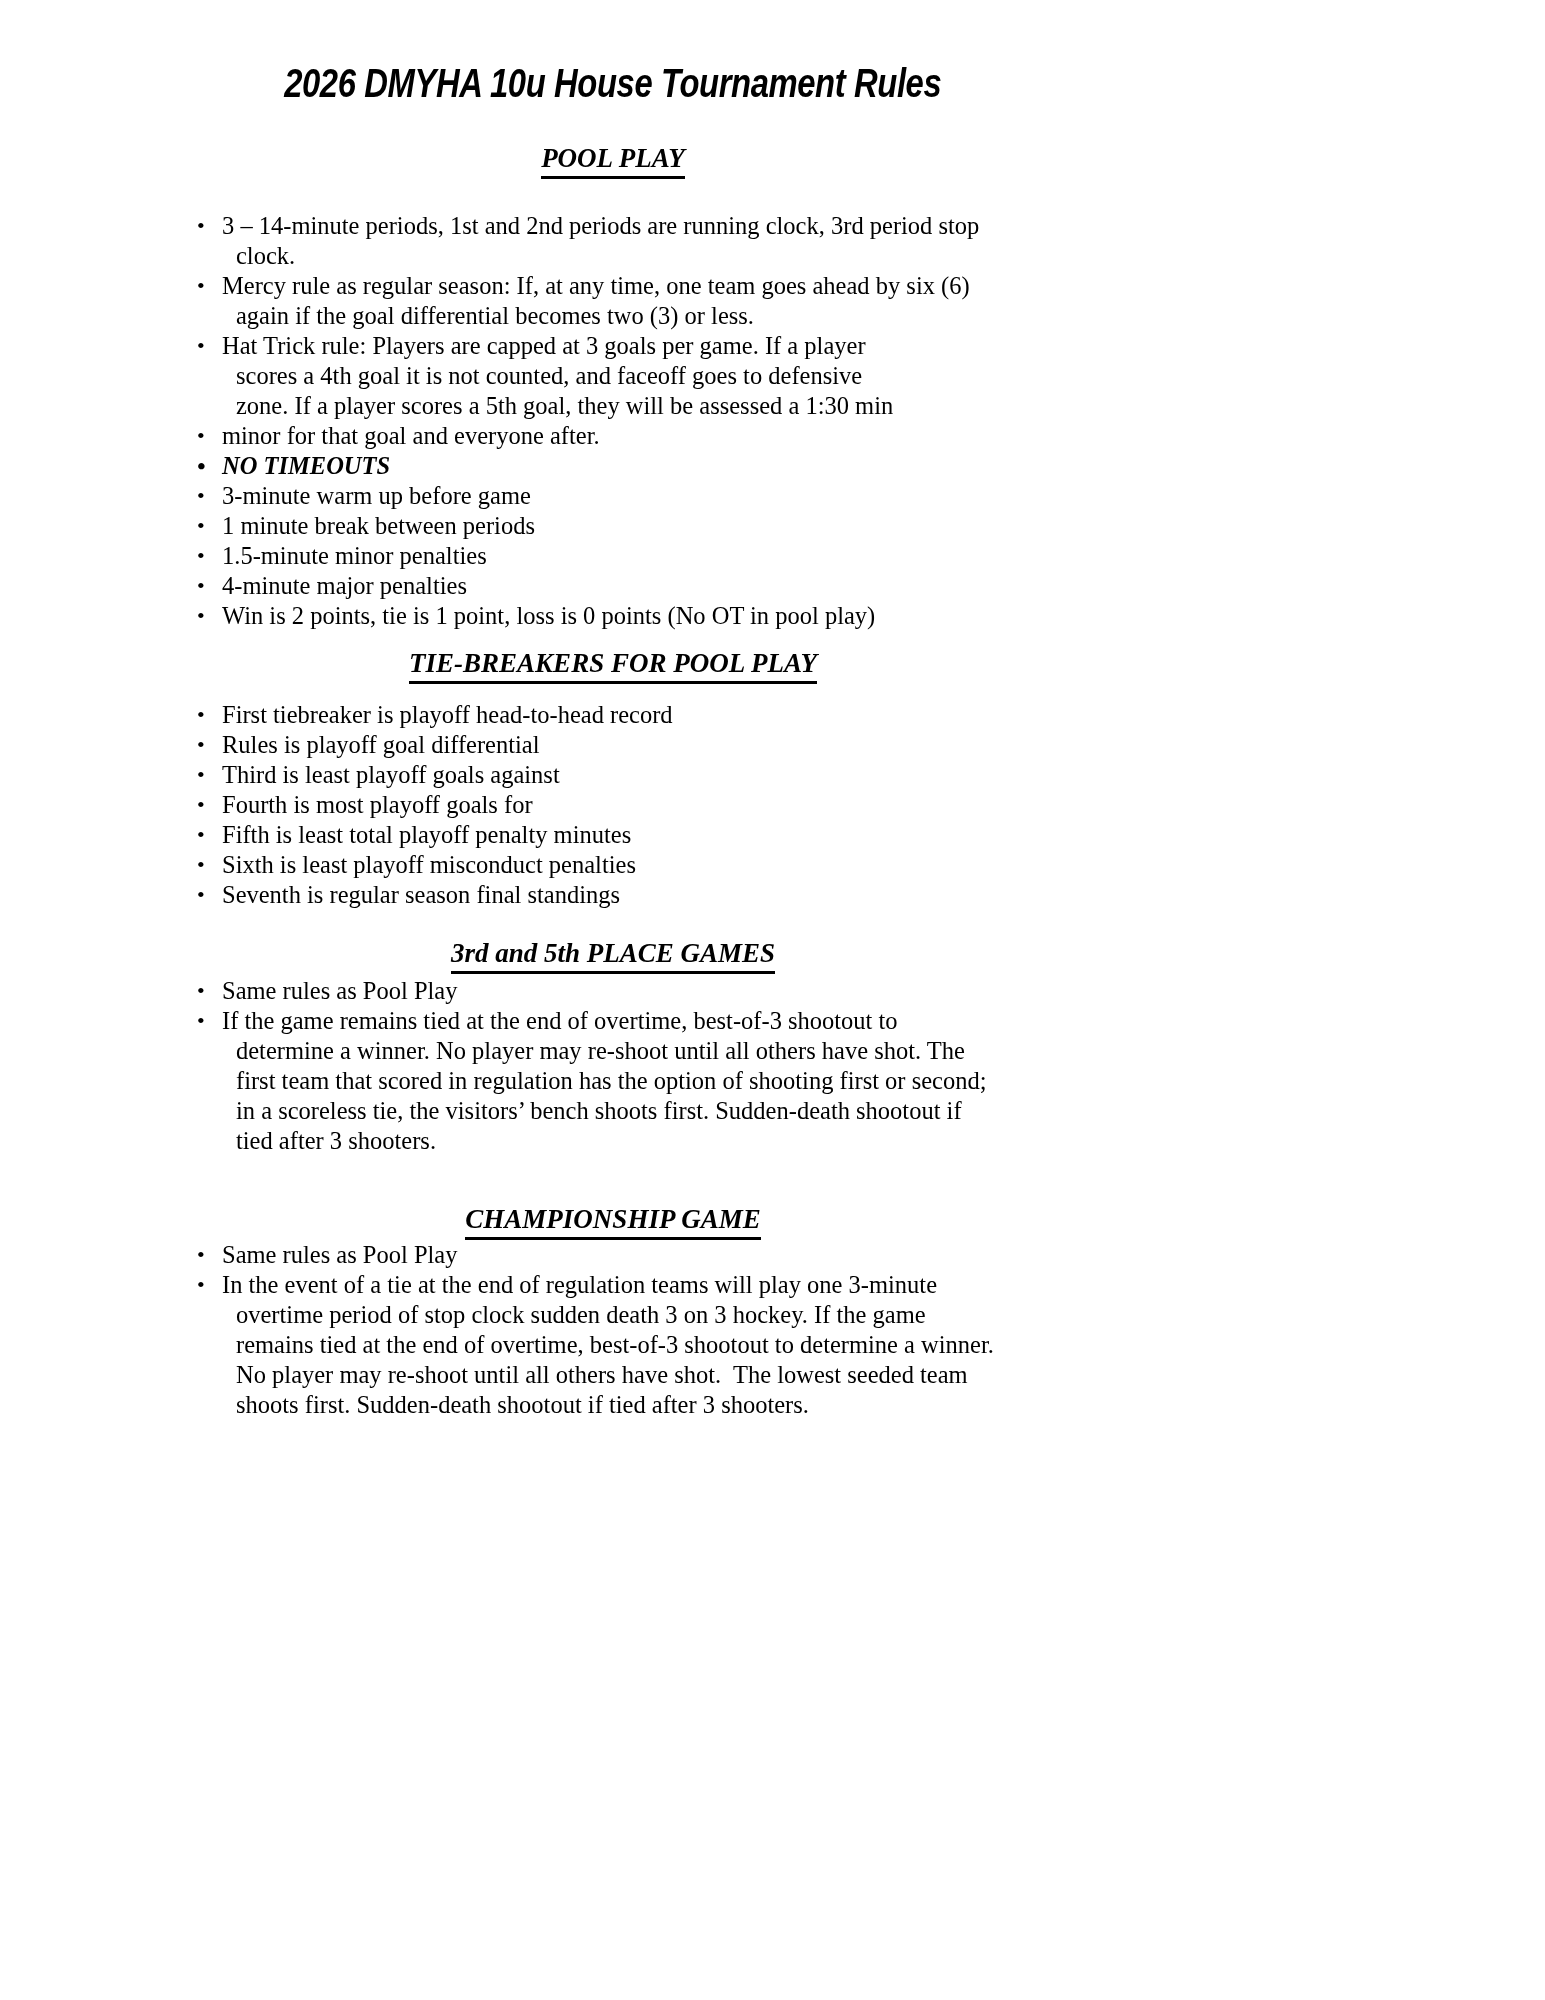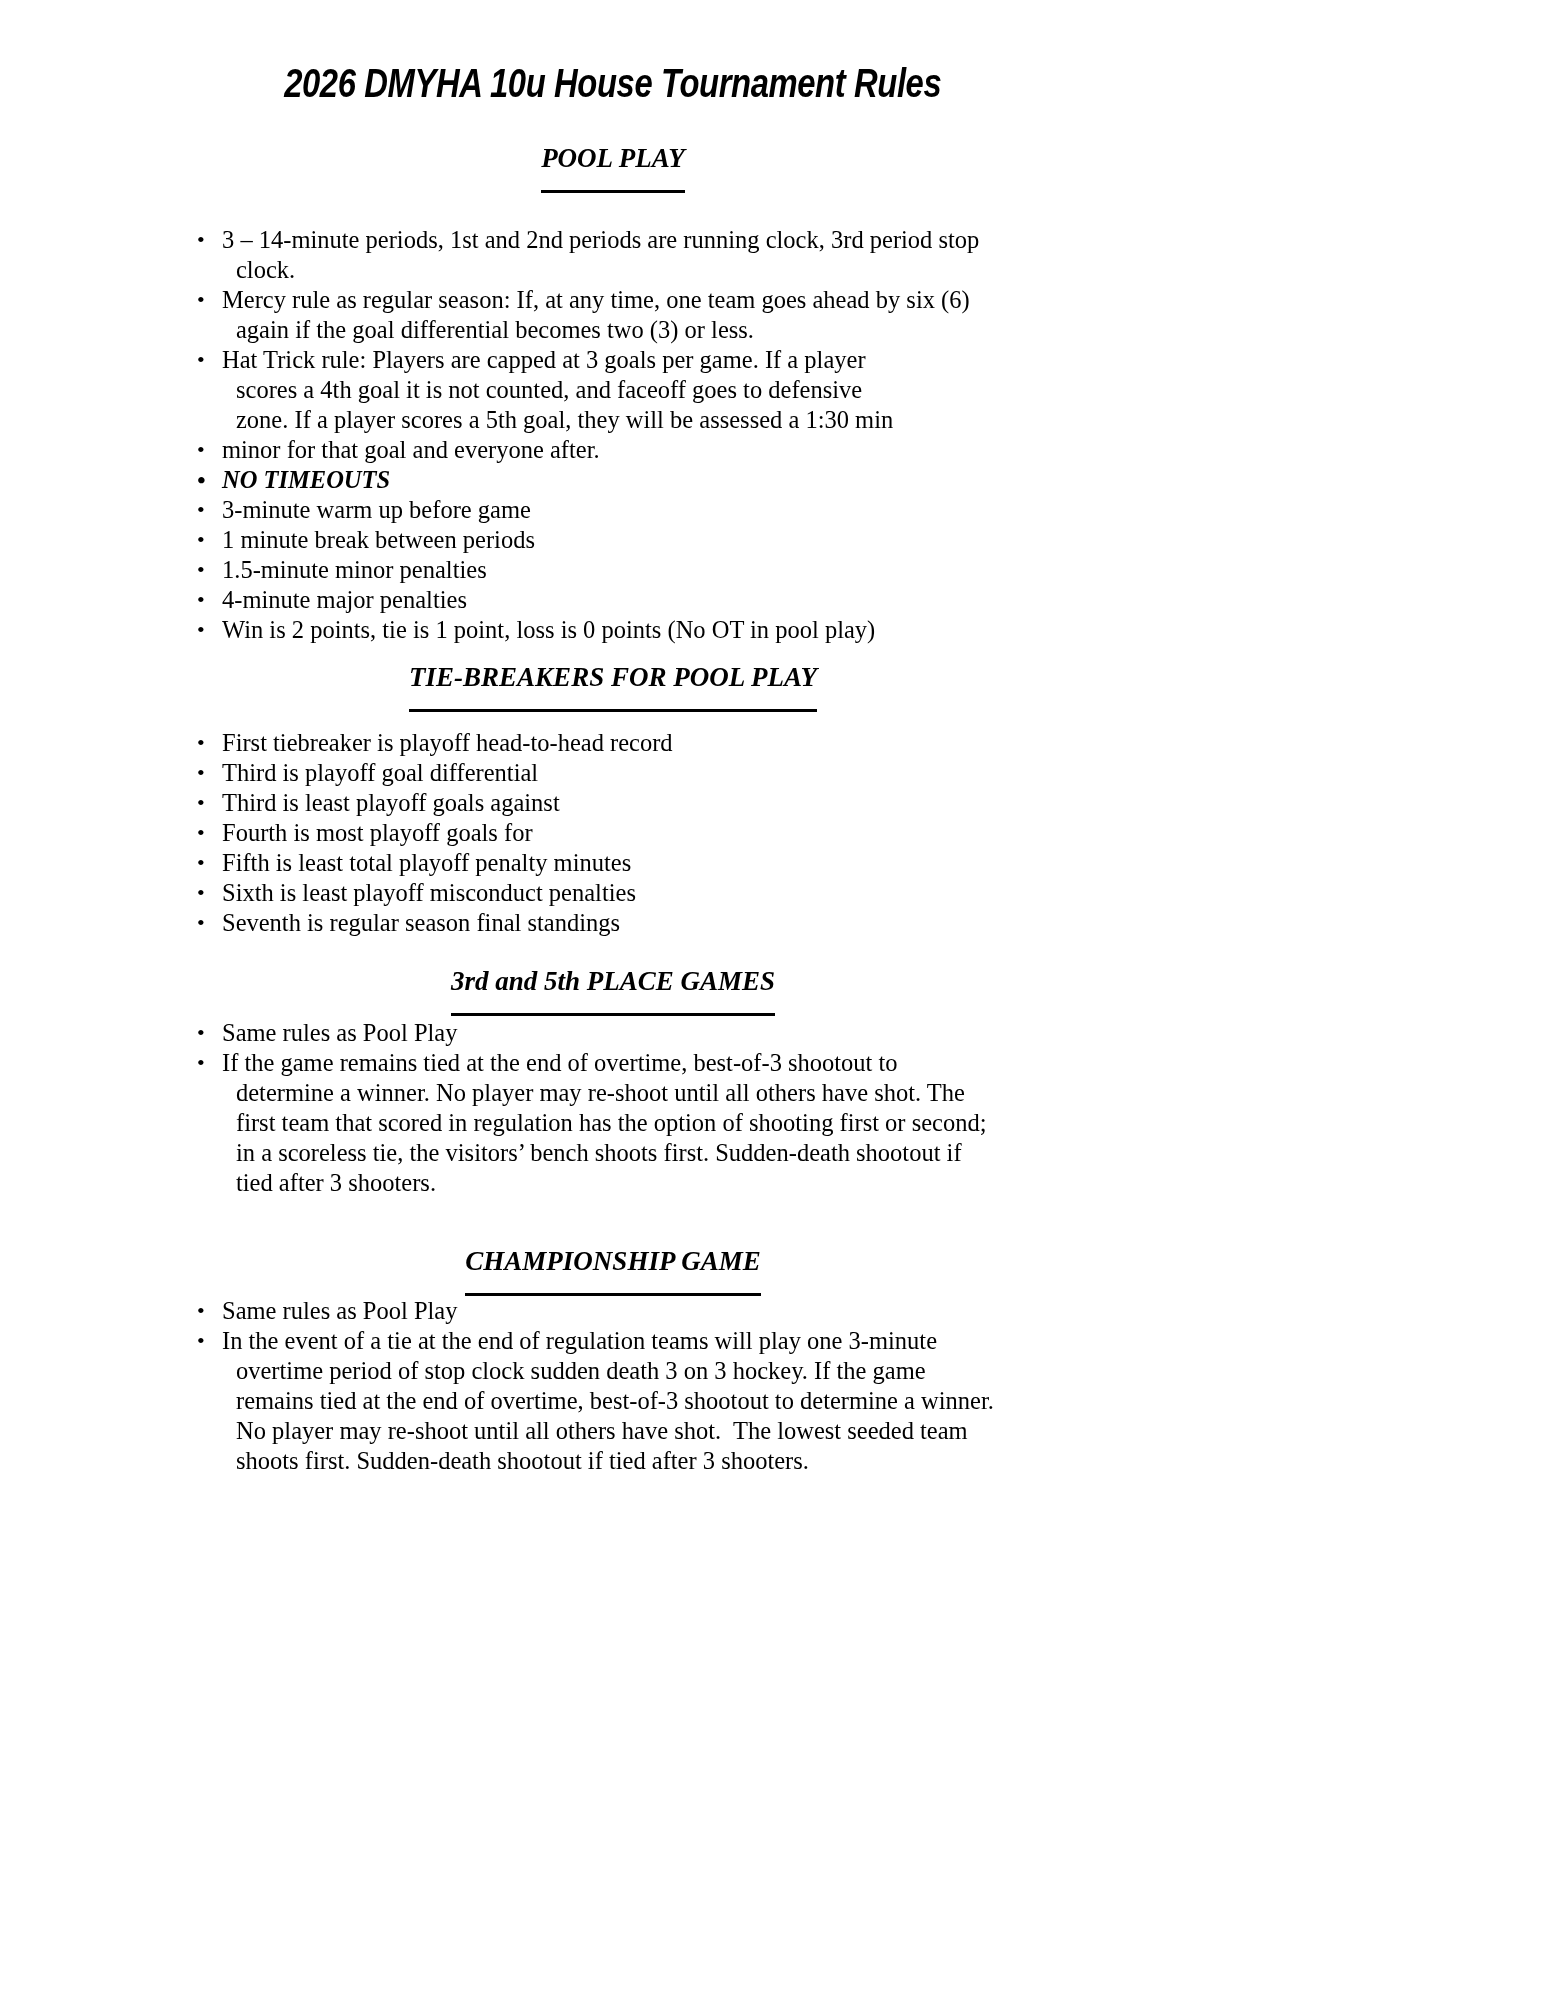--- a/index.html
+++ b/index.html
@@ -41,21 +41,21 @@
   .doc-heading {
     text-align: center;
     font-weight: 700;
     font-style: italic;
     font-size: 27px;
     line-height: 32px;
   }
   .doc-heading .underlined {
     display: inline-block;
     border-bottom: 3px solid #000;
-    padding-bottom: 16px;
+    padding-bottom: 2px;
   }
   .section-0 .doc-heading { margin-top: 34px; }
   .section-1 .doc-heading { margin-top: 16px; }
   .section-2 .doc-heading { margin-top: 27px; }
   .section-3 .doc-heading { margin-top: 47px; }
 
   ul.doc-list {
     list-style: none;
     margin: 0;
     padding: 0;
@@ -166,21 +166,21 @@
           <ul class="doc-list">
             <li class="doc-item">
               <span class="bullet">•</span>
               <div class="item-text">
                 <div class="line">First tiebreaker is playoff head-to-head record</div>
               </div>
             </li>
             <li class="doc-item">
               <span class="bullet">•</span>
               <div class="item-text">
-                <div class="line">Third is playoff goal differential</div>
+                <div class="line">Rules is playoff goal differential</div>
               </div>
             </li>
             <li class="doc-item">
               <span class="bullet">•</span>
               <div class="item-text">
                 <div class="line">Third is least playoff goals against</div>
               </div>
             </li>
             <li class="doc-item">
               <span class="bullet">•</span>

